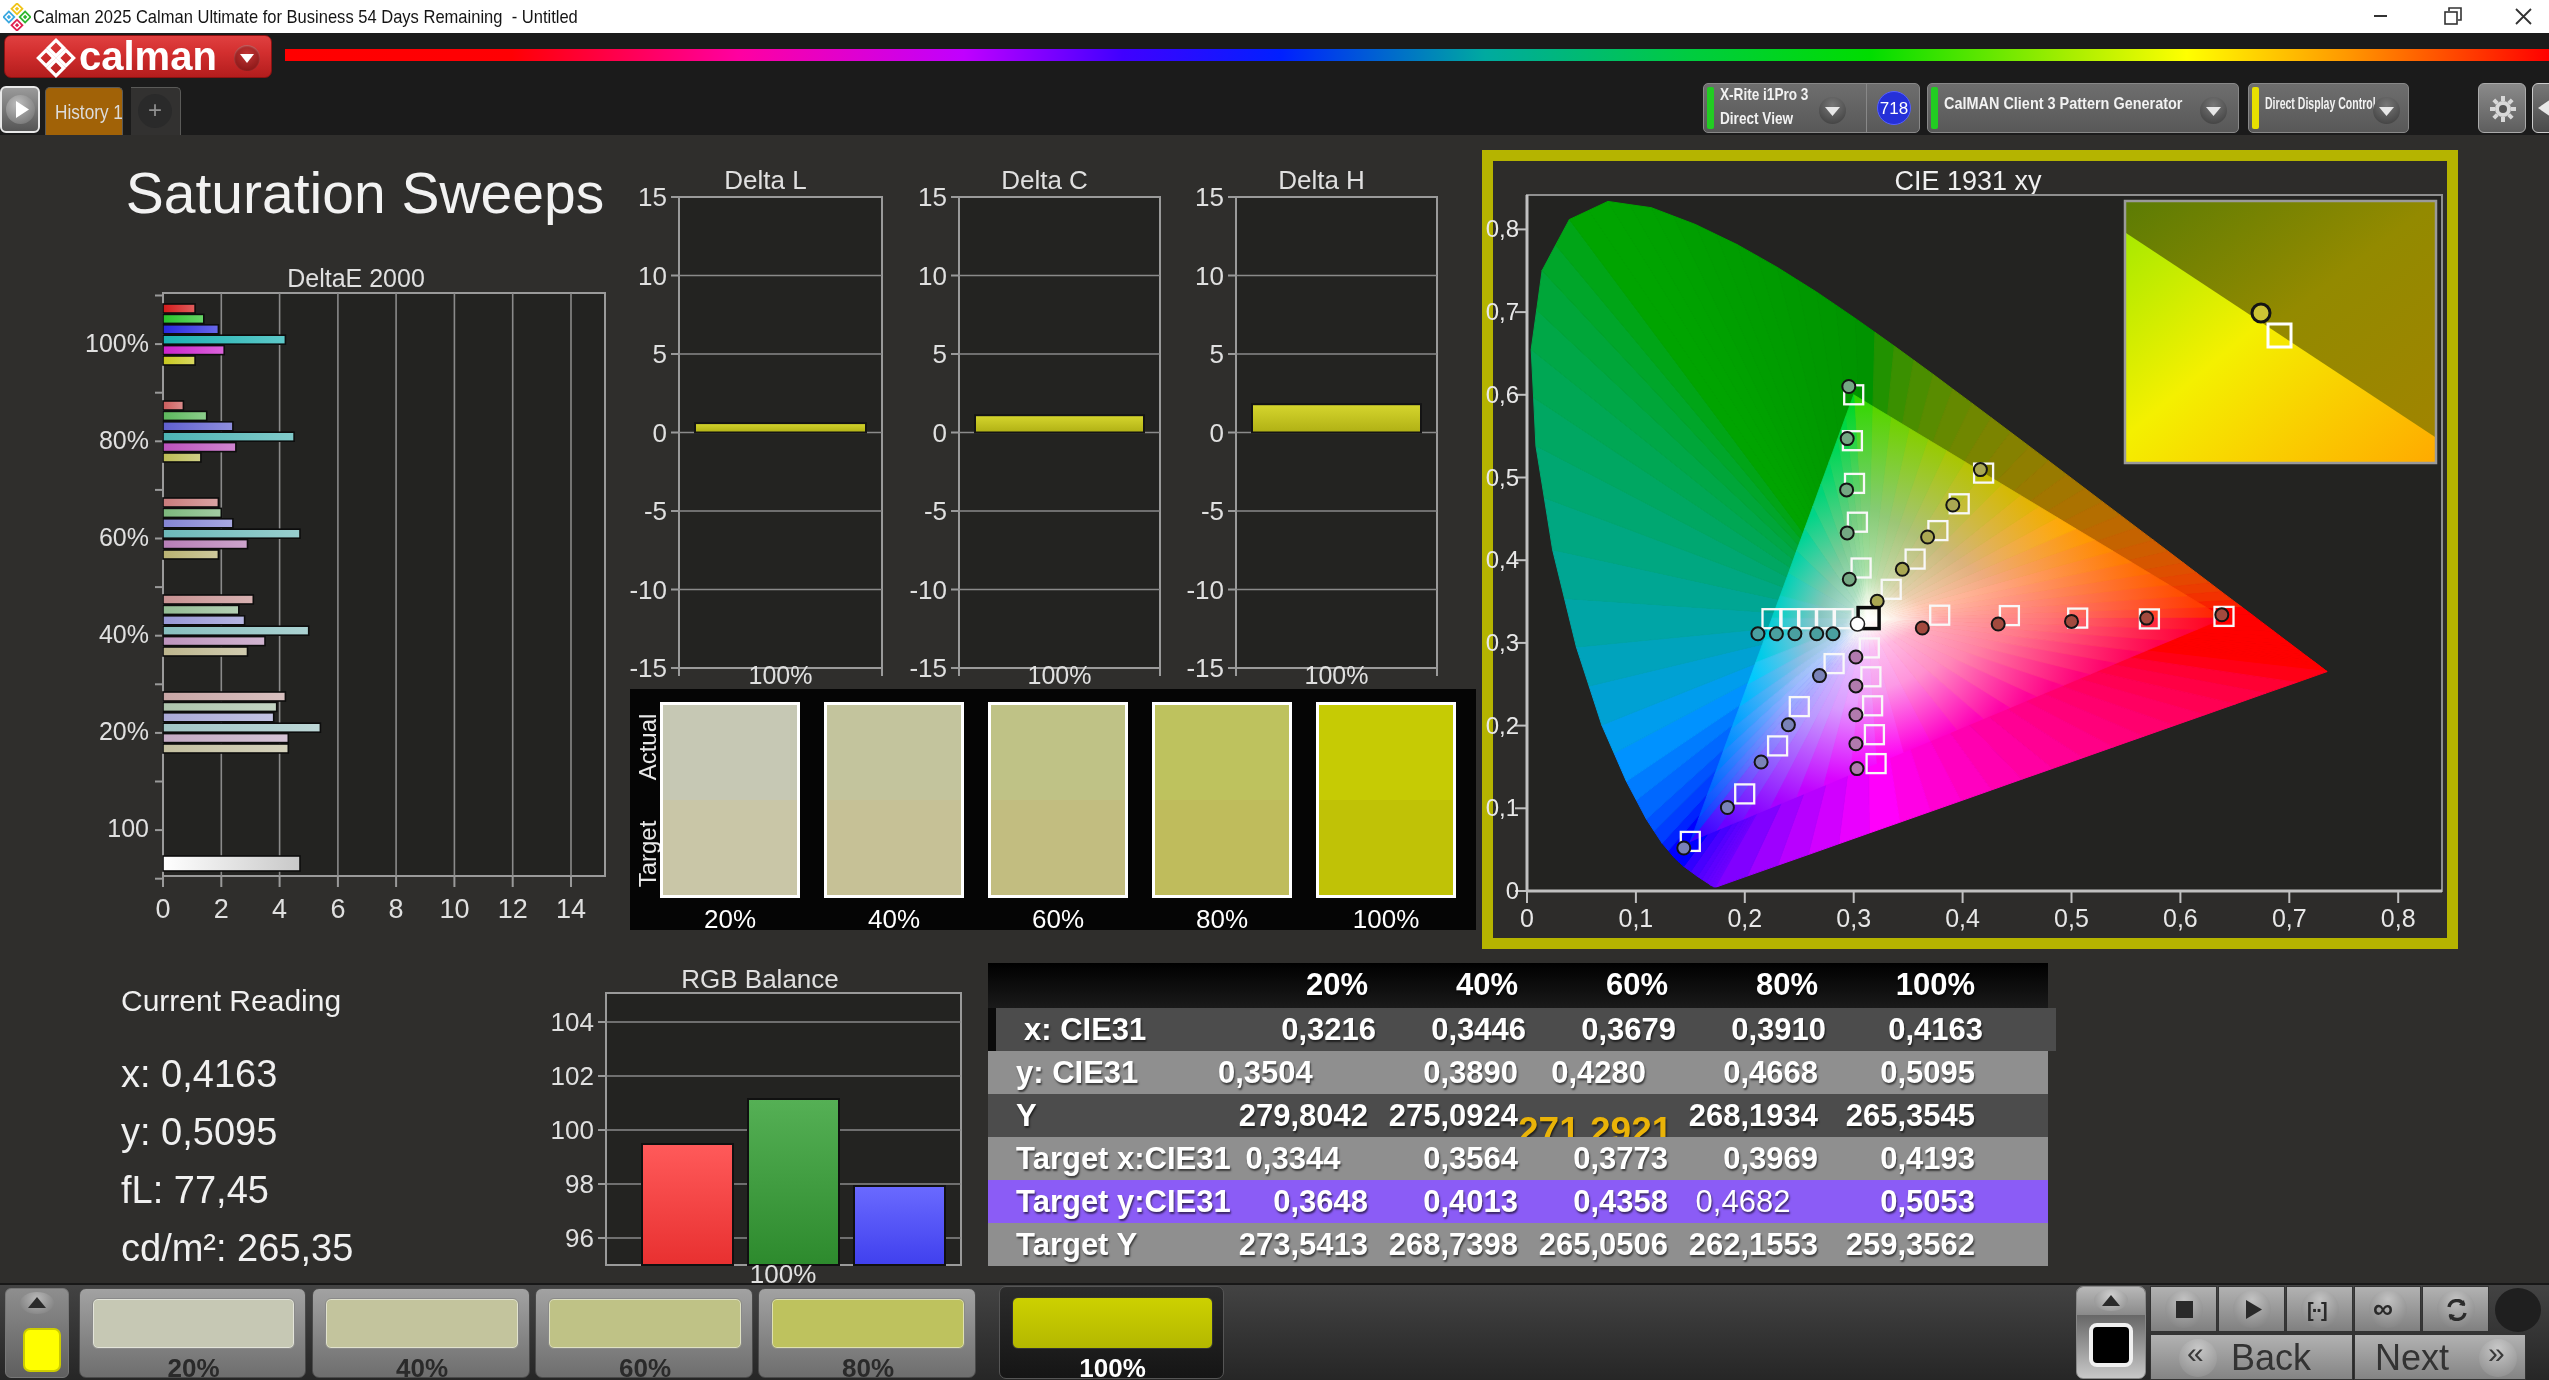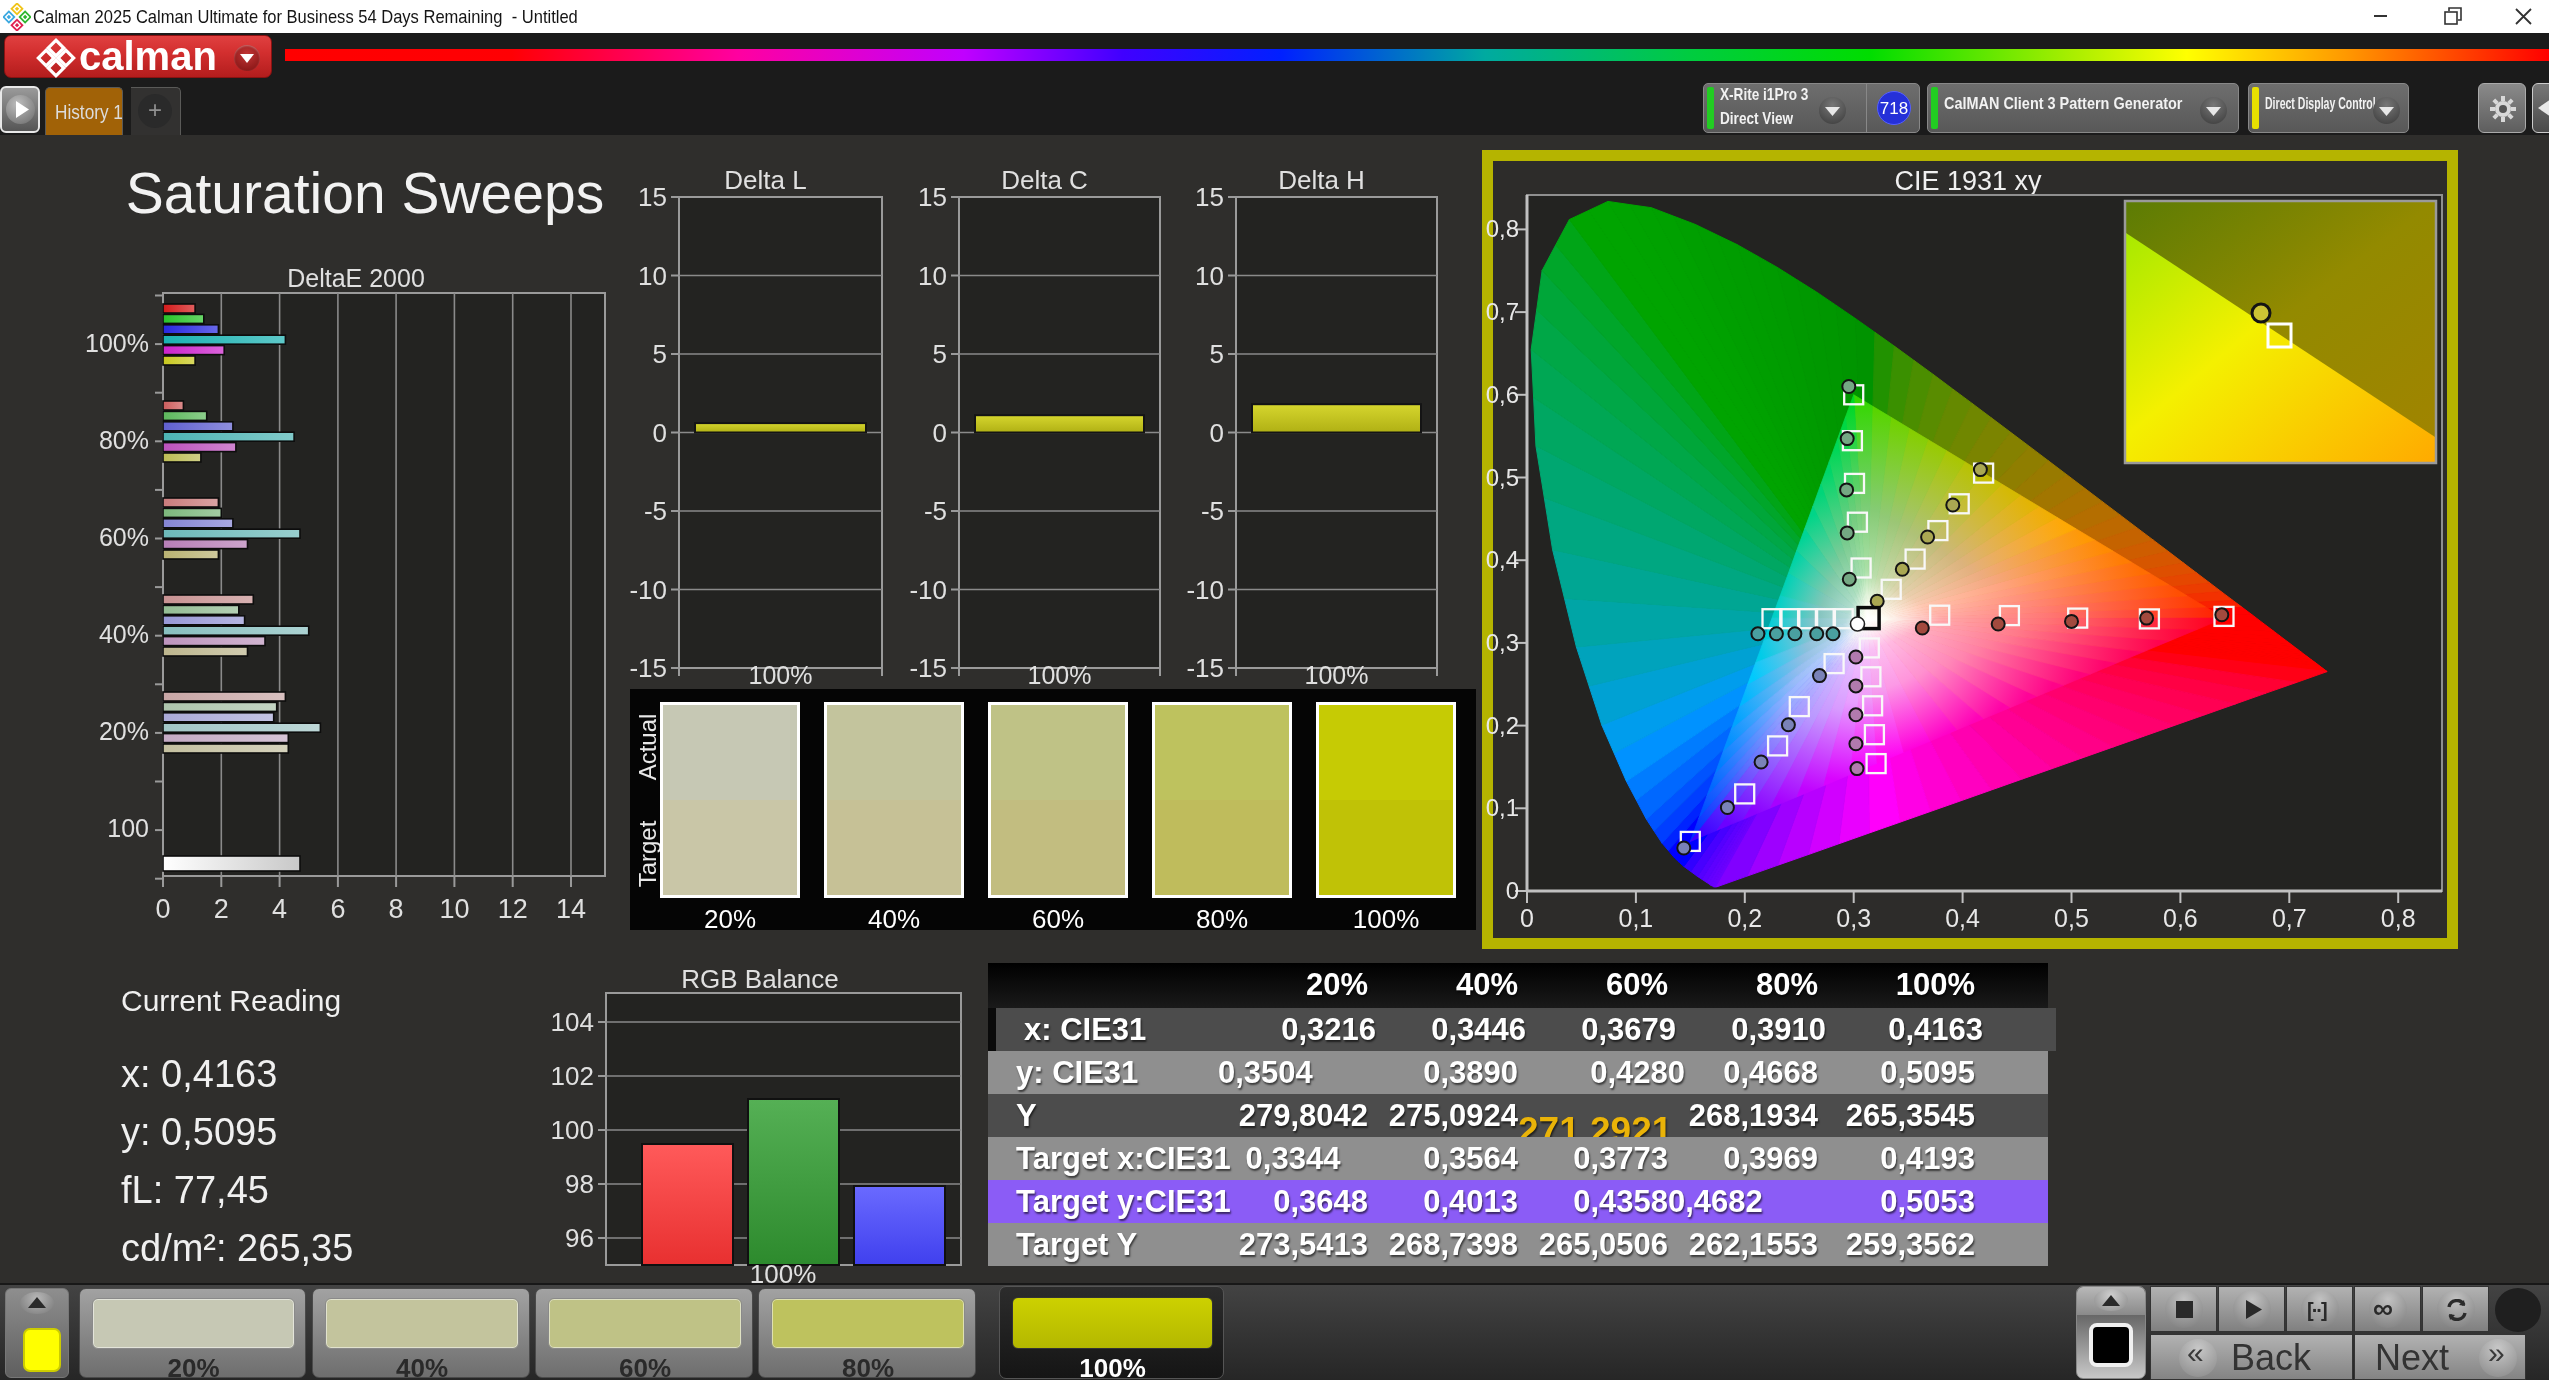--- a/index.html
+++ b/index.html
@@ -1209,21 +1209,21 @@
       <div class="abs" style="left:230px;top:4px;width:150px;text-align:right;font-size:31px;font-weight:bold;color:#fff;text-shadow:1px 2px 2px rgba(0,0,0,.6)">0,3216</div>
       <div class="abs" style="left:380px;top:4px;width:150px;text-align:right;font-size:31px;font-weight:bold;color:#fff;text-shadow:1px 2px 2px rgba(0,0,0,.6)">0,3446</div>
       <div class="abs" style="left:530px;top:4px;width:150px;text-align:right;font-size:31px;font-weight:bold;color:#fff;text-shadow:1px 2px 2px rgba(0,0,0,.6)">0,3679</div>
       <div class="abs" style="left:680px;top:4px;width:150px;text-align:right;font-size:31px;font-weight:bold;color:#fff;text-shadow:1px 2px 2px rgba(0,0,0,.6)">0,3910</div>
       <div class="abs" style="left:830px;top:4px;width:157px;text-align:right;font-size:31px;font-weight:bold;color:#fff;text-shadow:1px 2px 2px rgba(0,0,0,.6)">0,4163</div>
     </div>
     <div class="abs" style="left:0;top:88px;width:1060px;height:43px;background:#8f8f8f">
       <div class="abs" style="left:28px;top:4px;font-size:31px;font-weight:bold;color:#fff;text-shadow:1px 2px 2px rgba(0,0,0,.6)">y: CIE31</div>
       <div class="abs" style="left:230px;top:4px;width:150px;text-align:left;font-size:31px;font-weight:bold;color:#fff;text-shadow:1px 2px 2px rgba(0,0,0,.6)">0,3504</div>
       <div class="abs" style="left:380px;top:4px;width:150px;text-align:right;font-size:31px;font-weight:bold;color:#fff;text-shadow:1px 2px 2px rgba(0,0,0,.6)">0,3890</div>
-      <div class="abs" style="left:547px;top:4px;width:150px;text-align:right;font-size:31px;font-weight:bold;color:#fff;text-shadow:1px 2px 2px rgba(0,0,0,.6)">0,4280</div>
+      <div class="abs" style="left:508px;top:4px;width:150px;text-align:right;font-size:31px;font-weight:bold;color:#fff;text-shadow:1px 2px 2px rgba(0,0,0,.6)">0,4280</div>
       <div class="abs" style="left:680px;top:4px;width:150px;text-align:right;font-size:31px;font-weight:bold;color:#fff;text-shadow:1px 2px 2px rgba(0,0,0,.6)">0,4668</div>
       <div class="abs" style="left:830px;top:4px;width:157px;text-align:right;font-size:31px;font-weight:bold;color:#fff;text-shadow:1px 2px 2px rgba(0,0,0,.6)">0,5095</div>
     </div>
     <div class="abs" style="left:0;top:131px;width:1060px;height:43px;background:#4c4c4c">
       <div class="abs" style="left:28px;top:4px;font-size:31px;font-weight:bold;color:#fff;text-shadow:1px 2px 2px rgba(0,0,0,.6)">Y</div>
       <div class="abs" style="left:230px;top:4px;width:150px;text-align:right;font-size:31px;font-weight:bold;color:#fff;text-shadow:1px 2px 2px rgba(0,0,0,.6)">279,8042</div>
       <div class="abs" style="left:380px;top:4px;width:150px;text-align:right;font-size:31px;font-weight:bold;color:#fff;text-shadow:1px 2px 2px rgba(0,0,0,.6)">275,0924</div>
       <div class="abs" style="left:530px;top:16px;width:150px;text-align:right;font-size:37px;font-weight:bold;color:#eab308;text-shadow:1px 2px 2px rgba(0,0,0,.6)">271,2921</div>
       <div class="abs" style="left:680px;top:4px;width:150px;text-align:right;font-size:31px;font-weight:bold;color:#fff;text-shadow:1px 2px 2px rgba(0,0,0,.6)">268,1934</div>
       <div class="abs" style="left:830px;top:4px;width:157px;text-align:right;font-size:31px;font-weight:bold;color:#fff;text-shadow:1px 2px 2px rgba(0,0,0,.6)">265,3545</div>
@@ -1234,21 +1234,21 @@
       <div class="abs" style="left:380px;top:4px;width:150px;text-align:right;font-size:31px;font-weight:bold;color:#fff;text-shadow:1px 2px 2px rgba(0,0,0,.6)">0,3564</div>
       <div class="abs" style="left:530px;top:4px;width:150px;text-align:right;font-size:31px;font-weight:bold;color:#fff;text-shadow:1px 2px 2px rgba(0,0,0,.6)">0,3773</div>
       <div class="abs" style="left:680px;top:4px;width:150px;text-align:right;font-size:31px;font-weight:bold;color:#fff;text-shadow:1px 2px 2px rgba(0,0,0,.6)">0,3969</div>
       <div class="abs" style="left:830px;top:4px;width:157px;text-align:right;font-size:31px;font-weight:bold;color:#fff;text-shadow:1px 2px 2px rgba(0,0,0,.6)">0,4193</div>
     </div>
     <div class="abs" style="left:0;top:217px;width:1060px;height:43px;background:#8b5cf6">
       <div class="abs" style="left:28px;top:4px;font-size:31px;font-weight:bold;color:#fff;text-shadow:1px 2px 2px rgba(0,0,0,.6)">Target y:CIE31</div>
       <div class="abs" style="left:230px;top:4px;width:150px;text-align:right;font-size:31px;font-weight:bold;color:#fff;text-shadow:1px 2px 2px rgba(0,0,0,.6)">0,3648</div>
       <div class="abs" style="left:380px;top:4px;width:150px;text-align:right;font-size:31px;font-weight:bold;color:#fff;text-shadow:1px 2px 2px rgba(0,0,0,.6)">0,4013</div>
       <div class="abs" style="left:530px;top:4px;width:150px;text-align:right;font-size:31px;font-weight:bold;color:#fff;text-shadow:1px 2px 2px rgba(0,0,0,.6)">0,4358</div>
-      <div class="abs" style="left:680px;top:4px;width:150px;text-align:left;font-size:31px;font-weight:bold;color:#fff;text-shadow:1px 2px 2px rgba(0,0,0,.6)">0,4682</div>
+      <div class="abs" style="left:680px;top:4px;width:150px;text-align:center;font-size:31px;font-weight:normal;color:#fff;text-shadow:1px 2px 2px rgba(0,0,0,.6)">0,4682</div>
       <div class="abs" style="left:830px;top:4px;width:157px;text-align:right;font-size:31px;font-weight:bold;color:#fff;text-shadow:1px 2px 2px rgba(0,0,0,.6)">0,5053</div>
     </div>
     <div class="abs" style="left:0;top:260px;width:1060px;height:43px;background:#8f8f8f">
       <div class="abs" style="left:28px;top:4px;font-size:31px;font-weight:bold;color:#fff;text-shadow:1px 2px 2px rgba(0,0,0,.6)">Target Y</div>
       <div class="abs" style="left:230px;top:4px;width:150px;text-align:right;font-size:31px;font-weight:bold;color:#fff;text-shadow:1px 2px 2px rgba(0,0,0,.6)">273,5413</div>
       <div class="abs" style="left:380px;top:4px;width:150px;text-align:right;font-size:31px;font-weight:bold;color:#fff;text-shadow:1px 2px 2px rgba(0,0,0,.6)">268,7398</div>
       <div class="abs" style="left:530px;top:4px;width:150px;text-align:right;font-size:31px;font-weight:bold;color:#fff;text-shadow:1px 2px 2px rgba(0,0,0,.6)">265,0506</div>
       <div class="abs" style="left:680px;top:4px;width:150px;text-align:right;font-size:31px;font-weight:bold;color:#fff;text-shadow:1px 2px 2px rgba(0,0,0,.6)">262,1553</div>
       <div class="abs" style="left:830px;top:4px;width:157px;text-align:right;font-size:31px;font-weight:bold;color:#fff;text-shadow:1px 2px 2px rgba(0,0,0,.6)">259,3562</div>
     </div>

